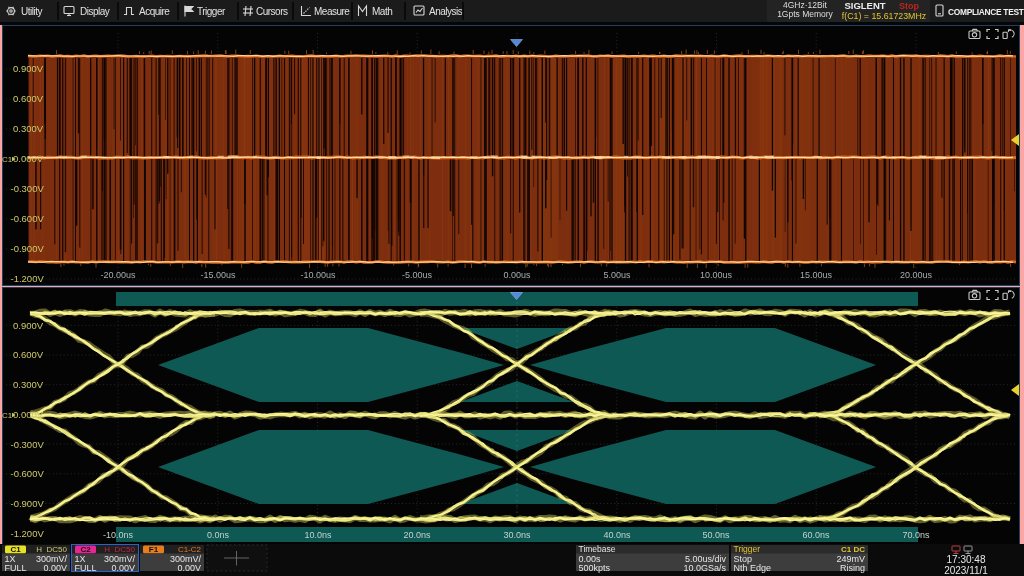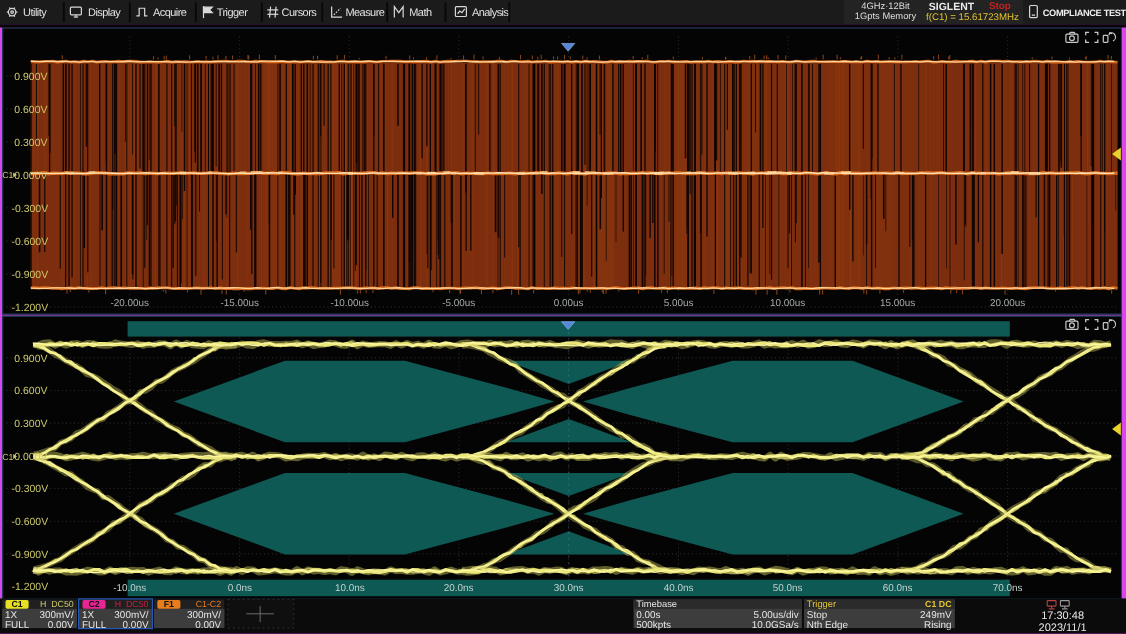--- a/index.html
+++ b/index.html
@@ -1,15 +1,15 @@
 <!DOCTYPE html>
 <html><head><meta charset="utf-8">
 <style>
 html,body{margin:0;padding:0;background:#000;width:1024px;height:576px;overflow:hidden}
-#root{position:relative;width:1024px;height:576px;font-family:"Liberation Sans",sans-serif;background:#d946ef}
+#root{position:relative;width:1024px;height:576px;font-family:"Liberation Sans",sans-serif;background:#fca5a5}
 svg{position:absolute;left:0;top:0}
 .panel{position:absolute;background:#040404;border:1px solid #21405e}
 </style></head>
 <body>
 <div id="root">
 <div class="panel" style="left:2px;top:25px;width:1016px;height:259px"></div>
 <div class="panel" style="left:2px;top:287px;width:1016px;height:256px"></div>
 <svg width="1024" height="576" viewBox="0 0 1024 576" font-family="Liberation Sans,sans-serif">
 <rect x="0" y="0" width="1024" height="22" fill="#1b1b1b"></rect>
       <rect x="0" y="22" width="1024" height="3" fill="#060608"></rect>

